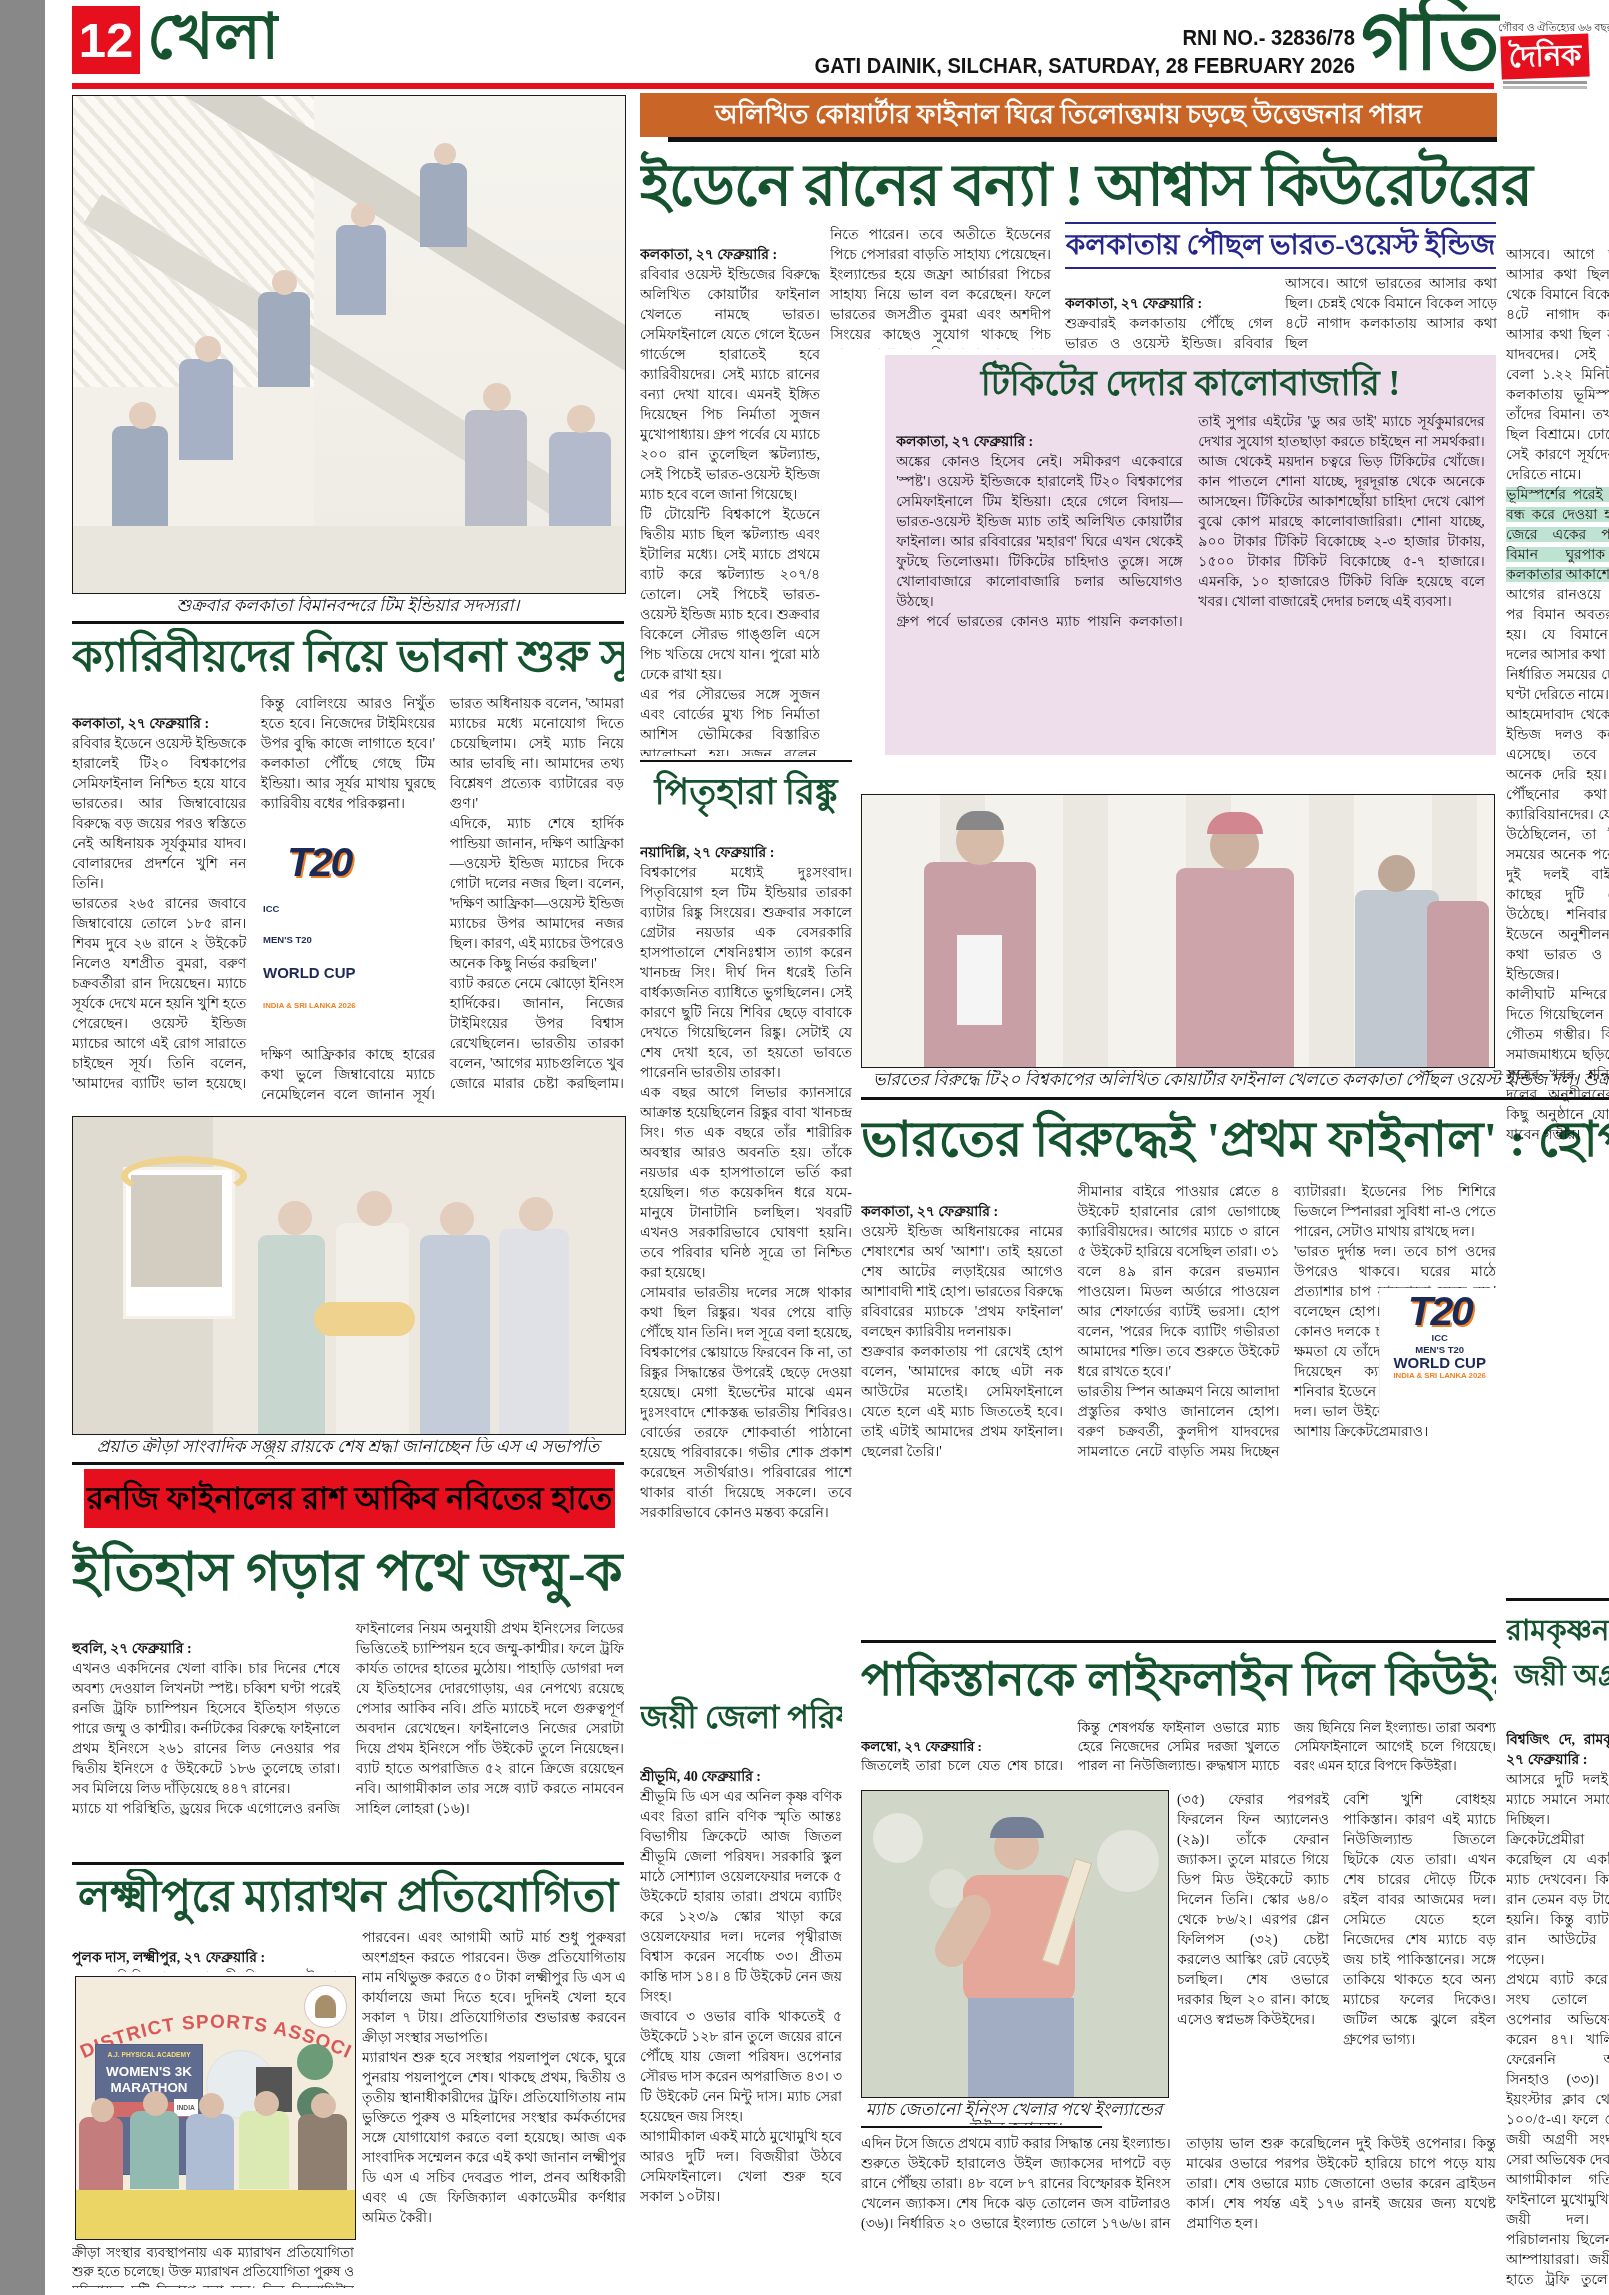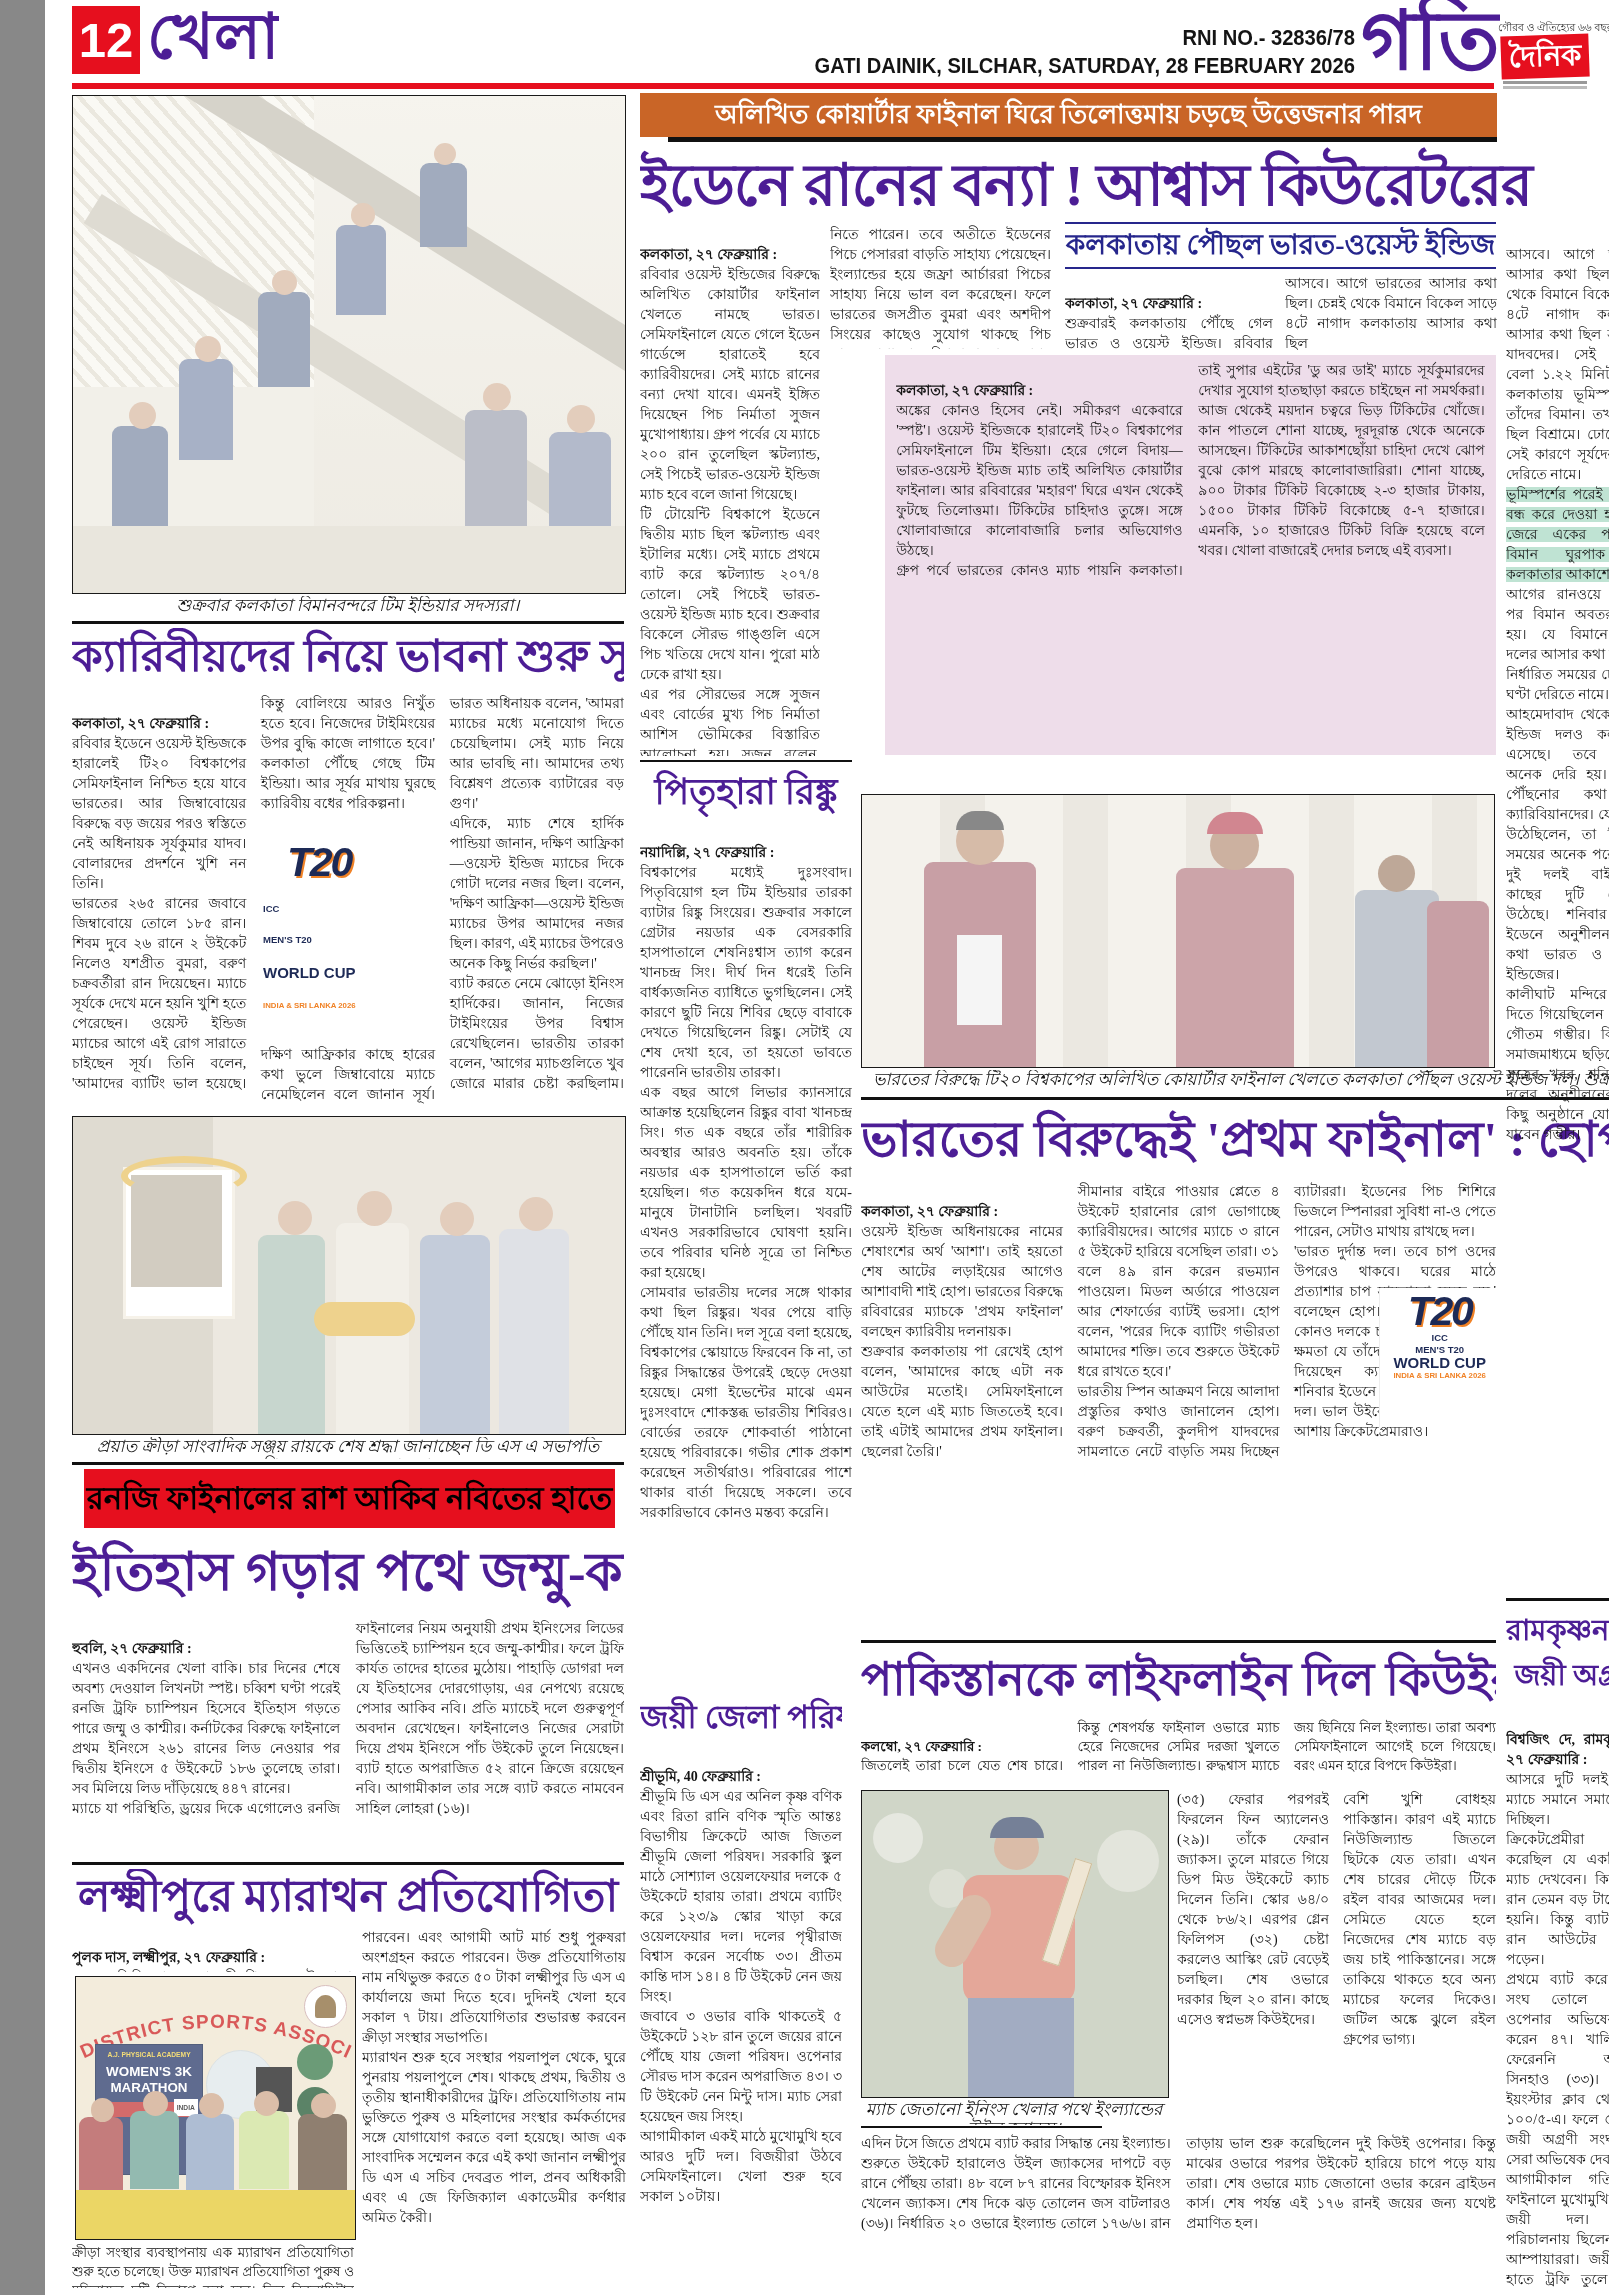--- a/index.html
+++ b/index.html
@@ -2,21 +2,21 @@
 <html style="font-size:9px"><head>
 <meta charset="utf-8">
 <style>
   html,body{margin:0;padding:0;background:#888;}
   #page{position:relative;width:1609px;height:2295px;background:#ffffff;overflow:hidden;
         font-family:"Liberation Serif",serif;color:#141414;margin-left:45px;}
   .abs{position:absolute;}
   .bt{font-size:14px;line-height:20px;text-align:justify;overflow:hidden;white-space:pre-line;}
   .dl{font-weight:bold;}
   .cap{font-size:17px;line-height:19px;font-style:italic;text-align:center;overflow:hidden;}
-  .hd{font-weight:900;color:#4c1d95;overflow:hidden;font-family:"Liberation Serif",serif;}
+  .hd{font-weight:900;color:#14532d;overflow:hidden;font-family:"Liberation Serif",serif;}
   .rule{background:#111;}
   .nrule{background:#26268c;}
   .cols2{column-count:2;column-gap:15.7px;}
   .cols3{column-count:3;column-gap:14.6px;}
   .ph{position:absolute;border:1.7px solid #1a1a1a;overflow:hidden;}
   .veil{position:absolute;left:0;top:0;right:0;bottom:0;background:rgba(255,255,255,.42);}
   .fig{position:absolute;border-radius:9px 9px 0 0;}
   .head{position:absolute;border-radius:50%;background:#cfa98c;}
   .t20box{background:#fff;padding:3.4px 2.2px;text-align:center;overflow:hidden;}
   .t20big{font-family:"Liberation Sans",sans-serif;font-weight:900;font-style:italic;
@@ -182,20 +182,21 @@
   <div class="abs nrule" style="left:1020px;top:222px;width:431px;height:2.2px;"></div>
   <div class="abs hd" style="left:1020px;top:227px;width:431px;height:37px;color:#26268c;font-size:28px;line-height:36px;text-align:center;white-space:nowrap;">কলকাতায় পৌছল ভারত-ওয়েস্ট ইন্ডিজ</div>
   <div class="abs nrule" style="left:1020px;top:267px;width:431px;height:2.2px;"></div>
   <div class="abs bt" style="left:1020px;top:274px;width:208px;height:77px;">
     <span class="dl">কলকাতা, ২৭ ফেব্রুয়ারি :</span>
     <span>শুক্রবারই কলকাতায় পৌঁছে গেল ভারত ও ওয়েস্ট ইন্ডিজ। রবিবার শহরেই সুপার এইটের ম্যাচে মুখোমুখি হবে দুই দল।</span>
   </div>
   <div class="abs bt" style="left:1240px;top:274px;width:212px;height:77px;">আসবে। আগে ভারতের আসার কথা ছিল। চেন্নই থেকে বিমানে বিকেল সাড়ে ৪টে নাগাদ কলকাতায় আসার কথা ছিল</div>
 
   <div class="abs" style="left:840px;top:355px;width:611px;height:400px;background:#eeddea;overflow:hidden;">
+    <div class="hd" style="font-size:35px;line-height:47px;text-align:center;margin-top:4.5px;">টিকিটের দেদার কালোবাজারি !</div>
     <div class="bt cols2" style="margin:5.6px 11.2px 0;height:330px;">
       <span class="dl">কলকাতা, ২৭ ফেব্রুয়ারি :</span>
       <span>অঙ্কের কোনও হিসেব নেই। সমীকরণ একেবারে 'স্পষ্ট'। ওয়েস্ট ইন্ডিজকে হারালেই টি২০ বিশ্বকাপের সেমিফাইনালে টিম ইন্ডিয়া। হেরে গেলে বিদায়— ভারত-ওয়েস্ট ইন্ডিজ ম্যাচ তাই অলিখিত কোয়ার্টার ফাইনাল। আর রবিবারের 'মহারণ' ঘিরে এখন থেকেই ফুটছে তিলোত্তমা। টিকিটের চাহিদাও তুঙ্গে। সঙ্গে খোলাবাজারে কালোবাজারি চলার অভিযোগও উঠছে।</span>
       <span>গ্রুপ পর্বে ভারতের কোনও ম্যাচ পায়নি কলকাতা। তাই সুপার এইটের 'ডু অর ডাই' ম্যাচে সূর্যকুমারদের দেখার সুযোগ হাতছাড়া করতে চাইছেন না সমর্থকরা। আজ থেকেই ময়দান চত্বরে ভিড় টিকিটের খোঁজে। কান পাতলে শোনা যাচ্ছে, দূরদূরান্ত থেকে অনেকে আসছেন। টিকিটের আকাশছোঁয়া চাহিদা দেখে ঝোপ বুঝে কোপ মারছে কালোবাজারিরা। শোনা যাচ্ছে, ৯০০ টাকার টিকিট বিকোচ্ছে ২-৩ হাজার টাকায়, ১৫০০ টাকার টিকিট বিকোচ্ছে ৫-৭ হাজারে। এমনকি, ১০ হাজারেও টিকিট বিক্রি হয়েছে বলে খবর। খোলা বাজারেই দেদার চলছে এই ব্যবসা।</span>
     </div>
   </div>
 
   <div class="abs rule" style="left:595px;top:760px;width:212px;height:2.2px;"></div>
   <div class="abs hd" style="left:595px;top:768px;width:212px;height:49px;font-size:36px;line-height:48px;text-align:center;white-space:nowrap;">পিতৃহারা রিঙ্কু</div>
   <div class="abs bt" style="left:595px;top:823px;width:212px;height:862px;">

